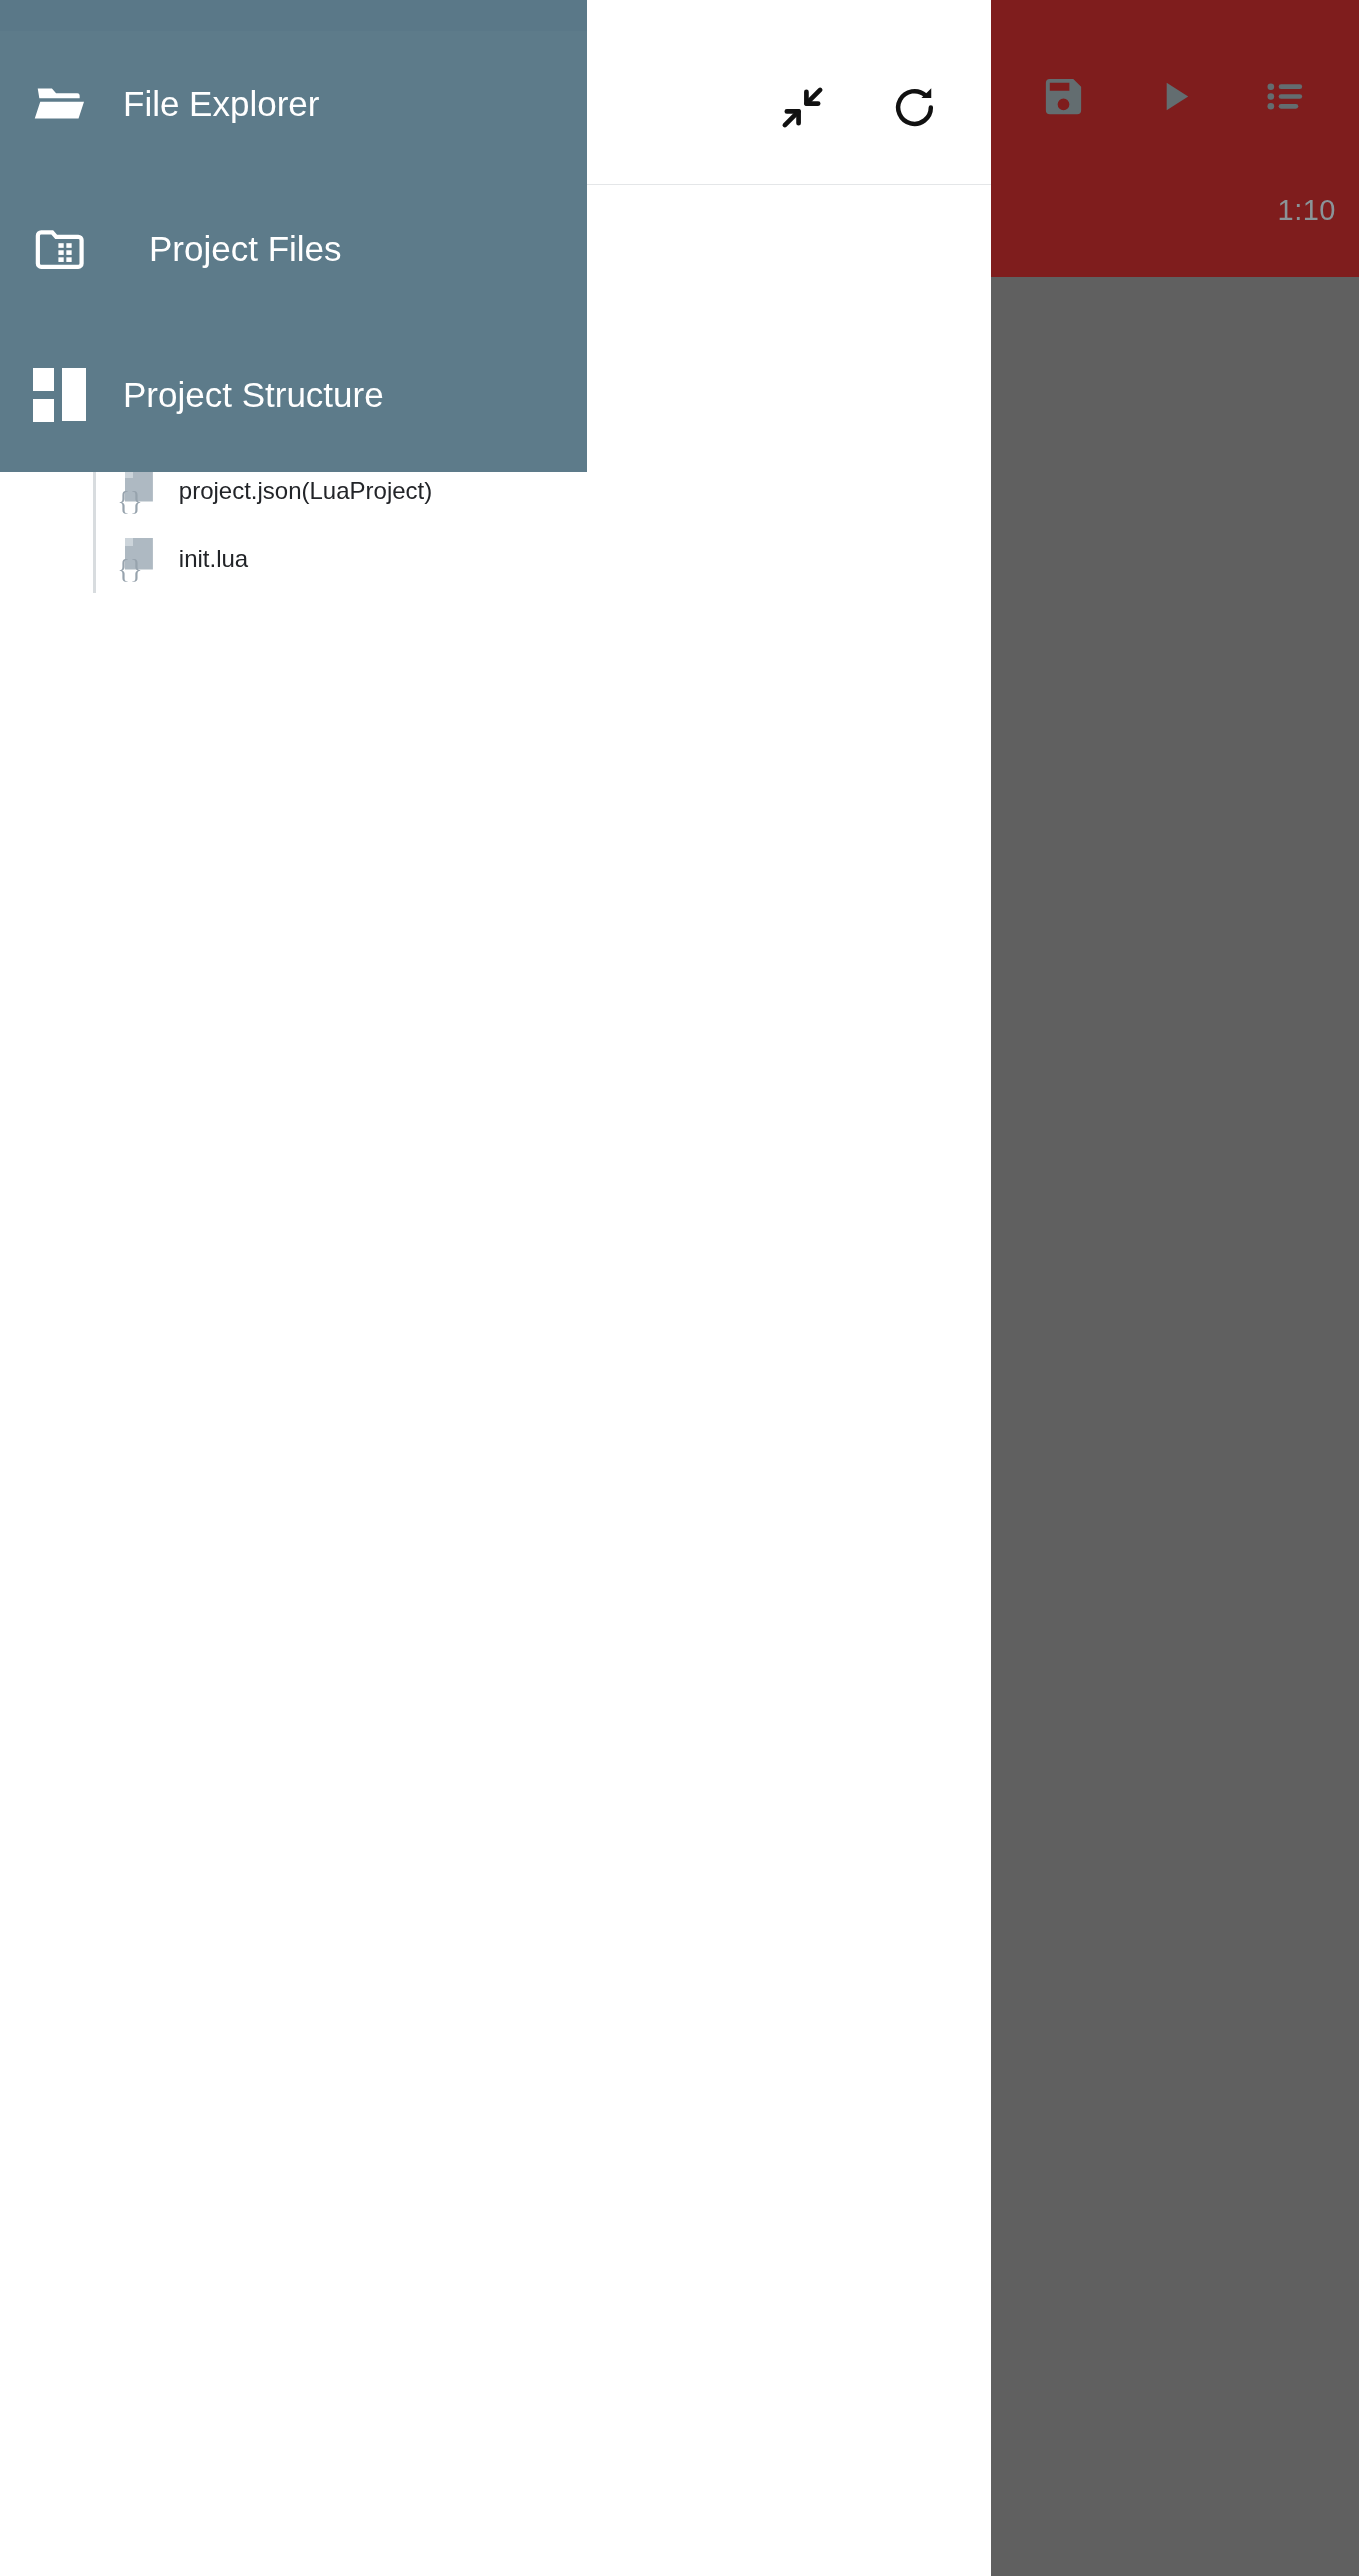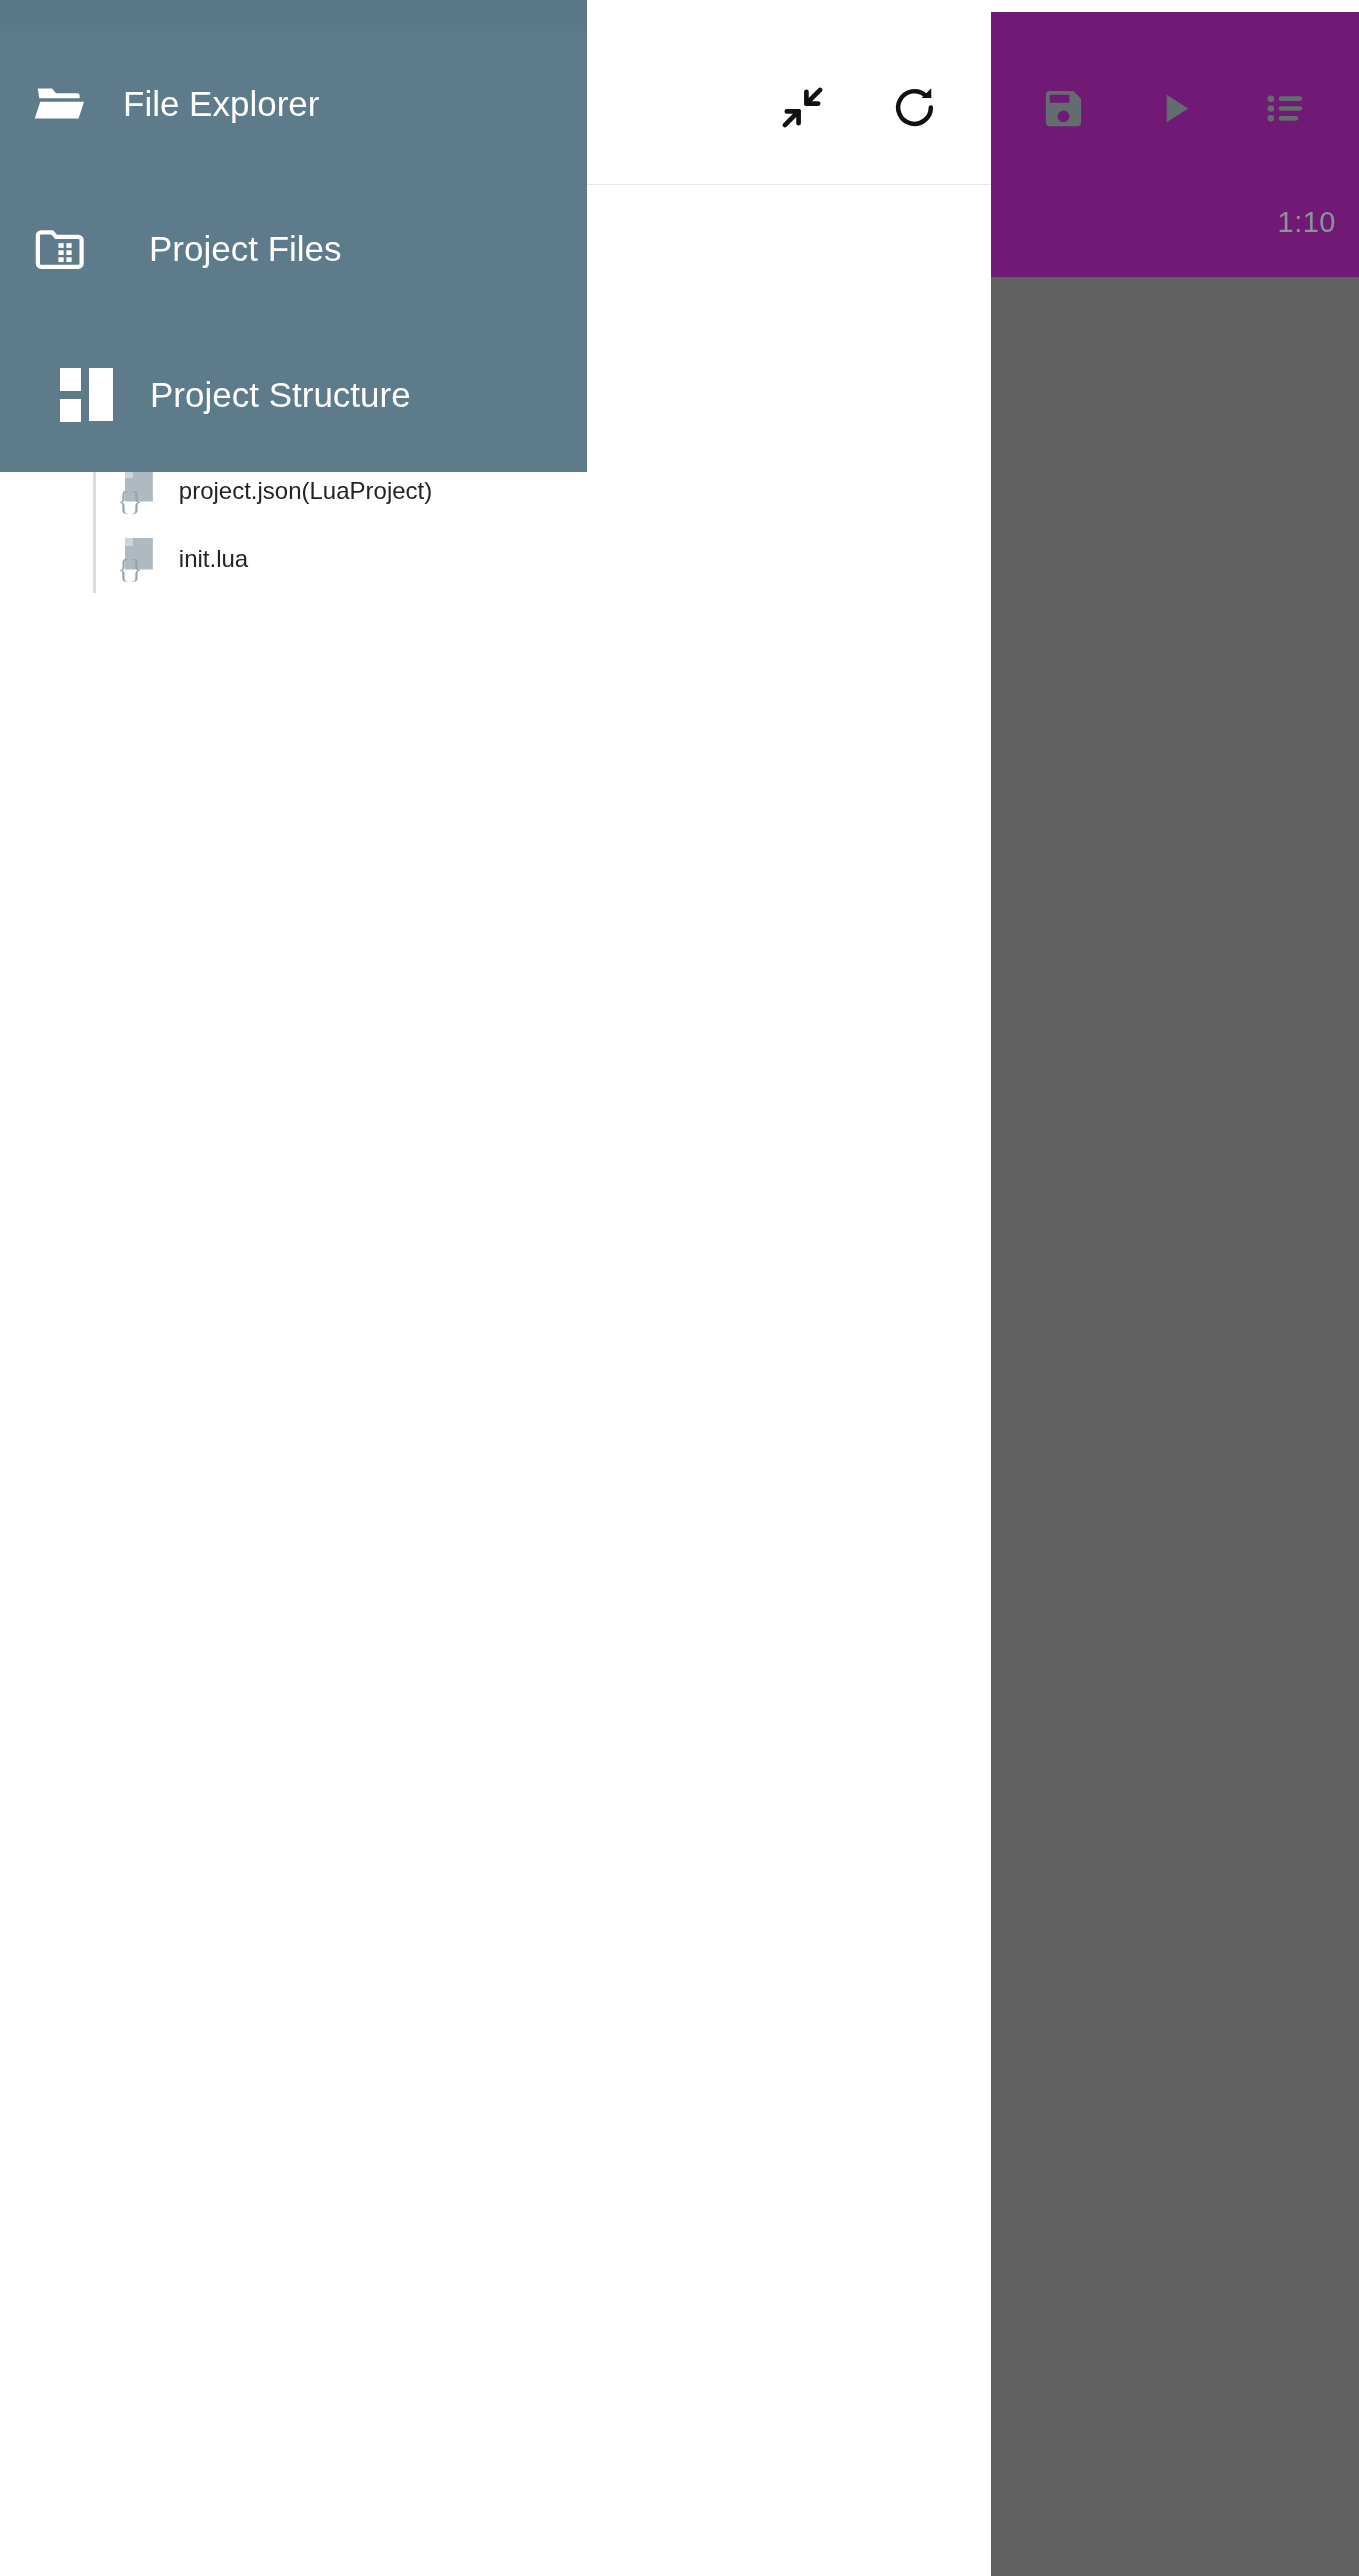--- a/index.html
+++ b/index.html
@@ -13,24 +13,24 @@
     position: relative;
     overflow: hidden;
     font-family: "Liberation Sans", sans-serif;
     -webkit-font-smoothing: antialiased;
   }
 
   
   .right-dark-panel {
     position: absolute;
     left: 991px;
-    top: 12px;
+    top: 0;
     width: 368px;
     height: 313px;
-    background: #701a75;
+    background: #7f1d1d;
   }
   .right-dark-panel .toolbar-icons {
     position: absolute;
     left: 0;
     top: 59px;
     width: 368px;
     height: 74px;
     display: flex;
     align-items: center;
     justify-content: space-around;
@@ -217,21 +217,21 @@
     position: absolute;
     left: 0;
     width: 620px;
     height: 145px;
     display: flex;
     align-items: center;
     cursor: pointer;
   }
   .drawer-item:nth-of-type(1) { top: 0; }
   .drawer-item:nth-of-type(2) { top: 145px; gap: 26px; }
-  .drawer-item:nth-of-type(3) { top: 291px; padding-left: 27px; }
+  .drawer-item:nth-of-type(3) { top: 291px; }
   .drawer-icon {
     width: 59px;
     height: 59px;
     flex: 0 0 auto;
     margin-left: 30px;
     display: flex;
     align-items: center;
     justify-content: center;
     color: #ffffff;
   }

